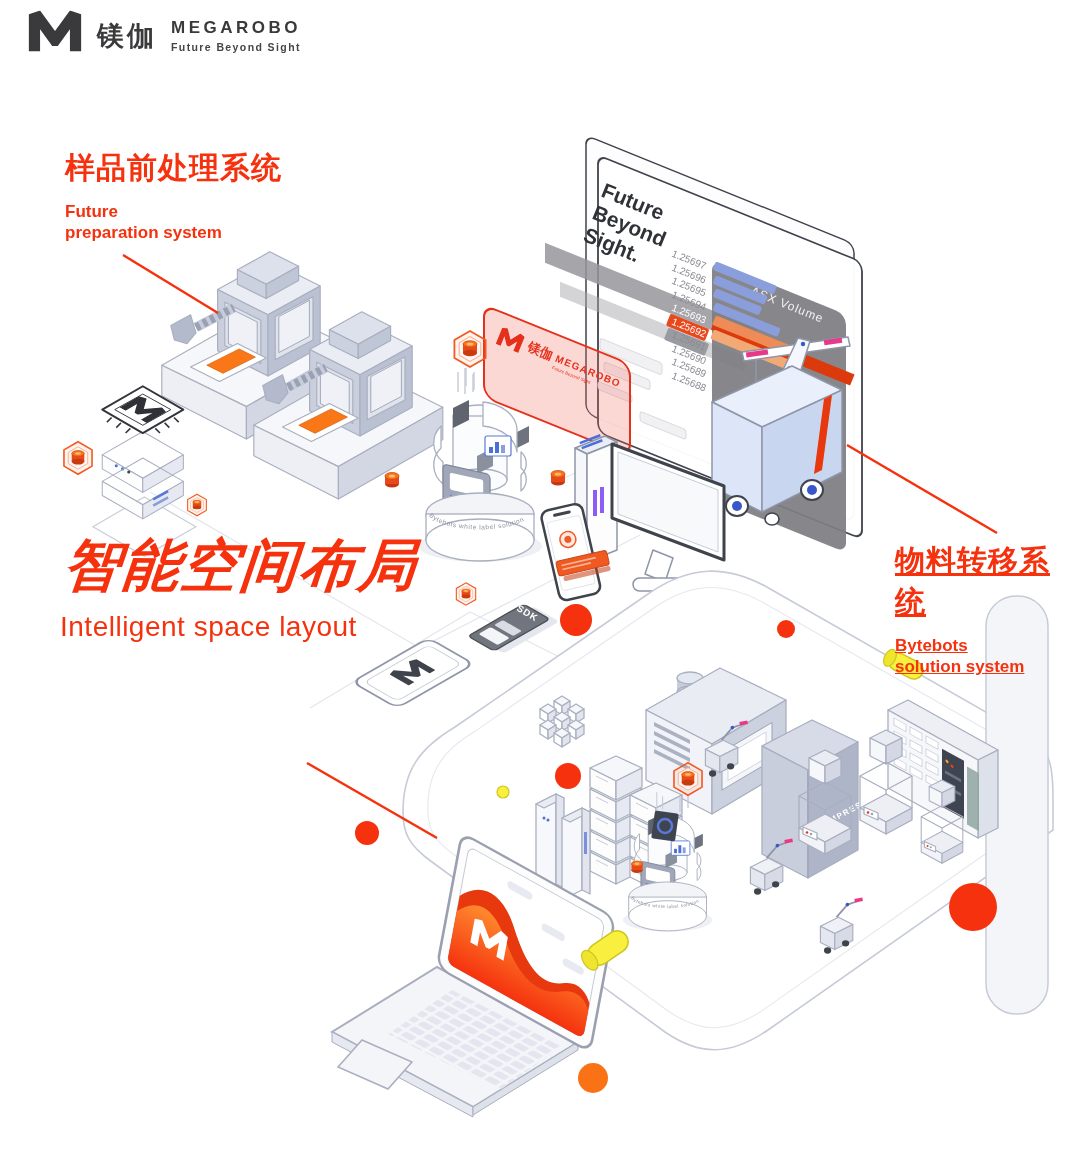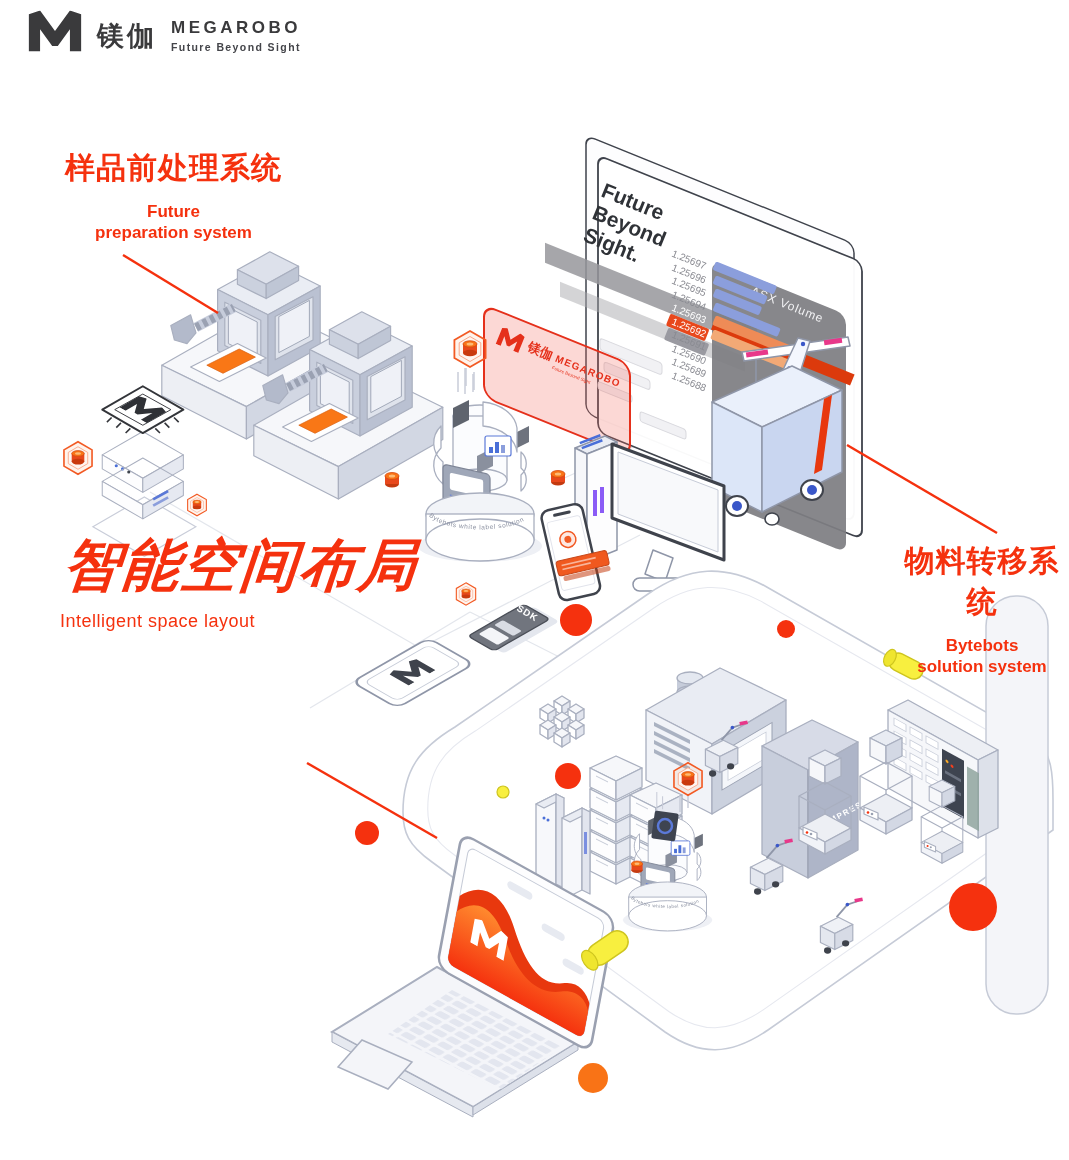--- a/index.html
+++ b/index.html
@@ -7,31 +7,31 @@
           font-family:"Liberation Sans","DejaVu Sans",sans-serif;}
   .abs{position:absolute;}
   .scene{position:absolute;left:0;top:0;}
   
   .brand{left:27px;top:10px;display:flex;align-items:flex-start;gap:14px;color:var(--logo-dark,#3A3A3C);}
   .brand-zh{font-size:27px;font-weight:bold;letter-spacing:3px;margin-top:8px;}
   .brand-col{margin-top:8px;}
   .brand-name{font-size:17px;font-weight:bold;letter-spacing:3.5px;}
   .brand-tag{font-size:10.5px;font-weight:bold;letter-spacing:1.4px;margin-top:3px;color:#44454A;}
   
-  .callout{color:var(--accent-red,#F5310E);text-align:center;}
+  .callout{color:var(--accent-red,#F5310E);}
   .callout .zh{font-size:30px;font-weight:bold;letter-spacing:1px;}
   .callout .en{font-size:17px;font-weight:bold;line-height:1.25;margin-top:12px;}
   .co1{left:65px;top:148px;}
-  .co2{left:895px;top:541px;}
+  .co2{left:895px;top:541px;text-decoration:underline;}
   .co3{left:180px;top:722px;}
   .co3 .en{margin-top:14px;}
   
   .title{left:60px;top:528px;color:var(--accent-red,#F5310E);}
   .title .zh{font-size:57px;font-weight:bold;font-style:italic;letter-spacing:2px;transform:skewX(-5deg);transform-origin:left bottom;}
-  .title .en{font-size:18px;margin-top:6px;font-weight:normal;letter-spacing:0.5px;}
+  .title .en{font-size:28px;margin-top:6px;font-weight:normal;letter-spacing:0.5px;}
   svg text{font-family:"Liberation Sans","DejaVu Sans",sans-serif;}
   .o{stroke:#A9AFBF;stroke-width:1.3;stroke-linejoin:round;}
   .od{stroke:#8F96A8;stroke-width:1.5;stroke-linejoin:round;}
 </style>
 </head>
 <body>
 
 <div class="canvas">
 
   <svg class="scene" width="1069" height="1160" viewBox="0 0 1069 1160">

